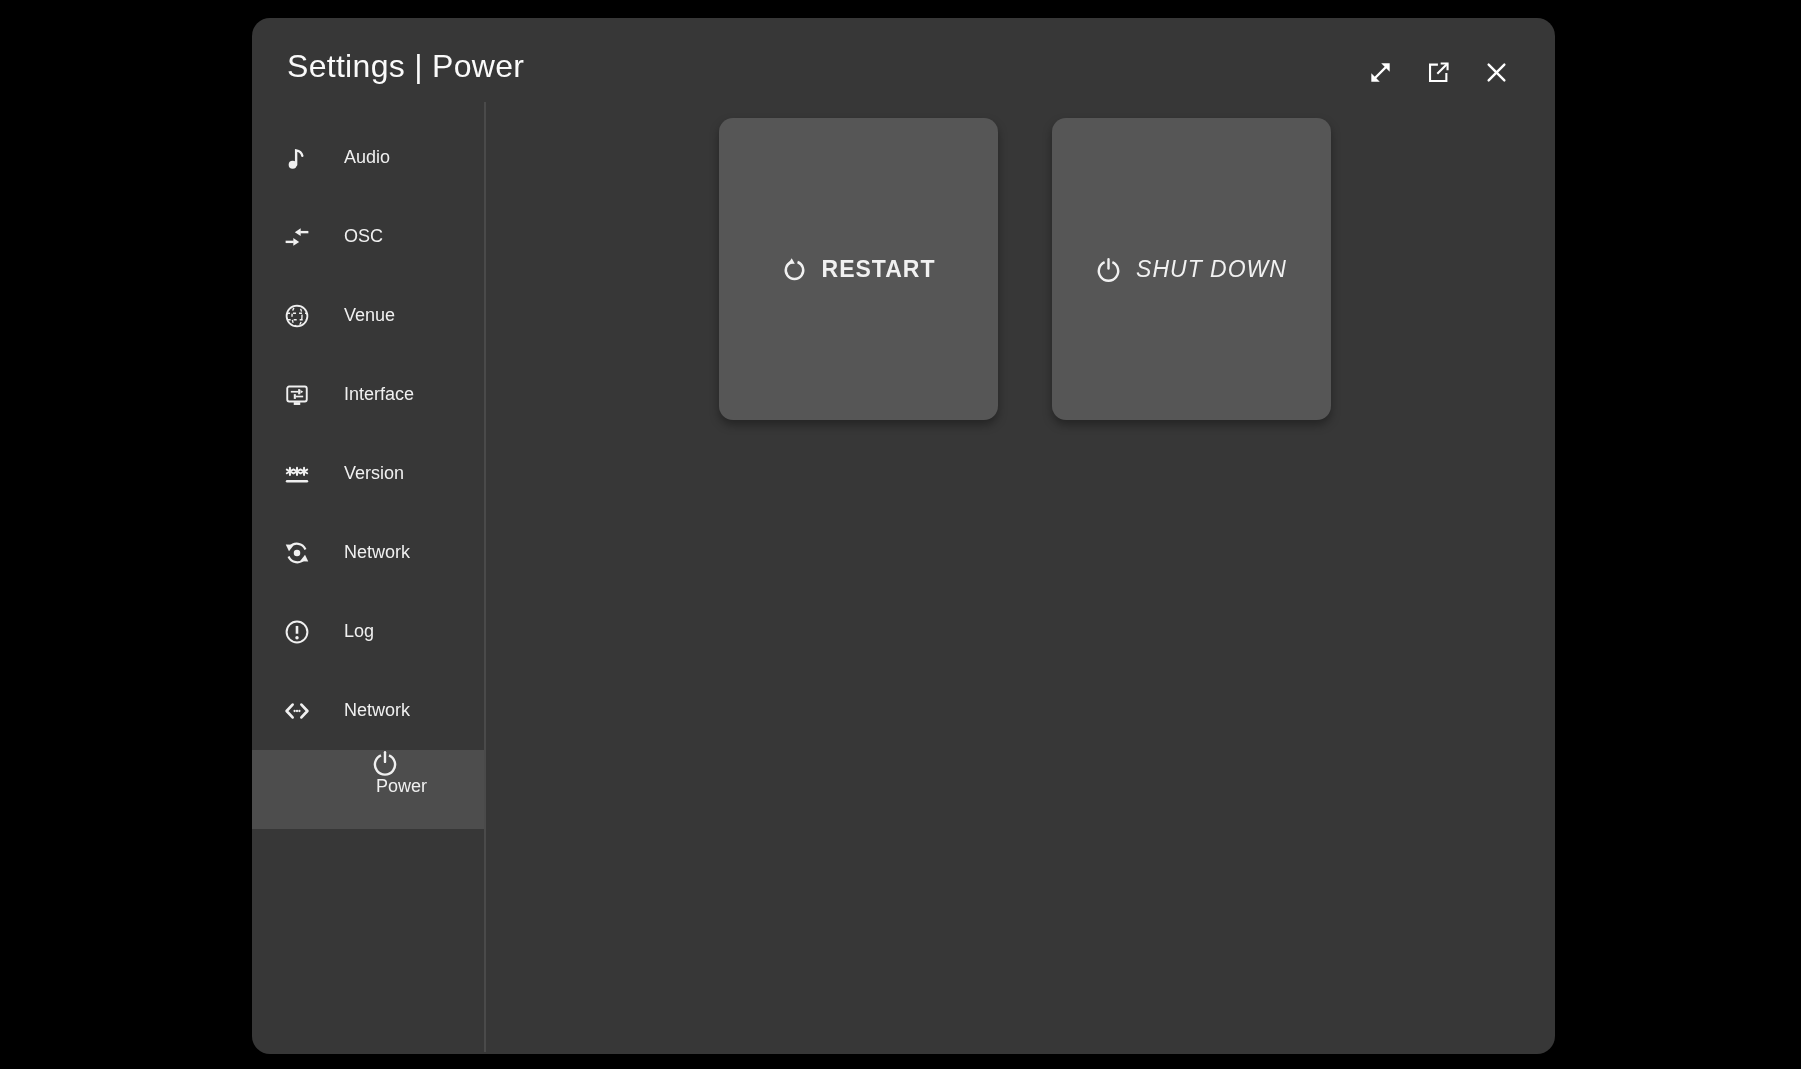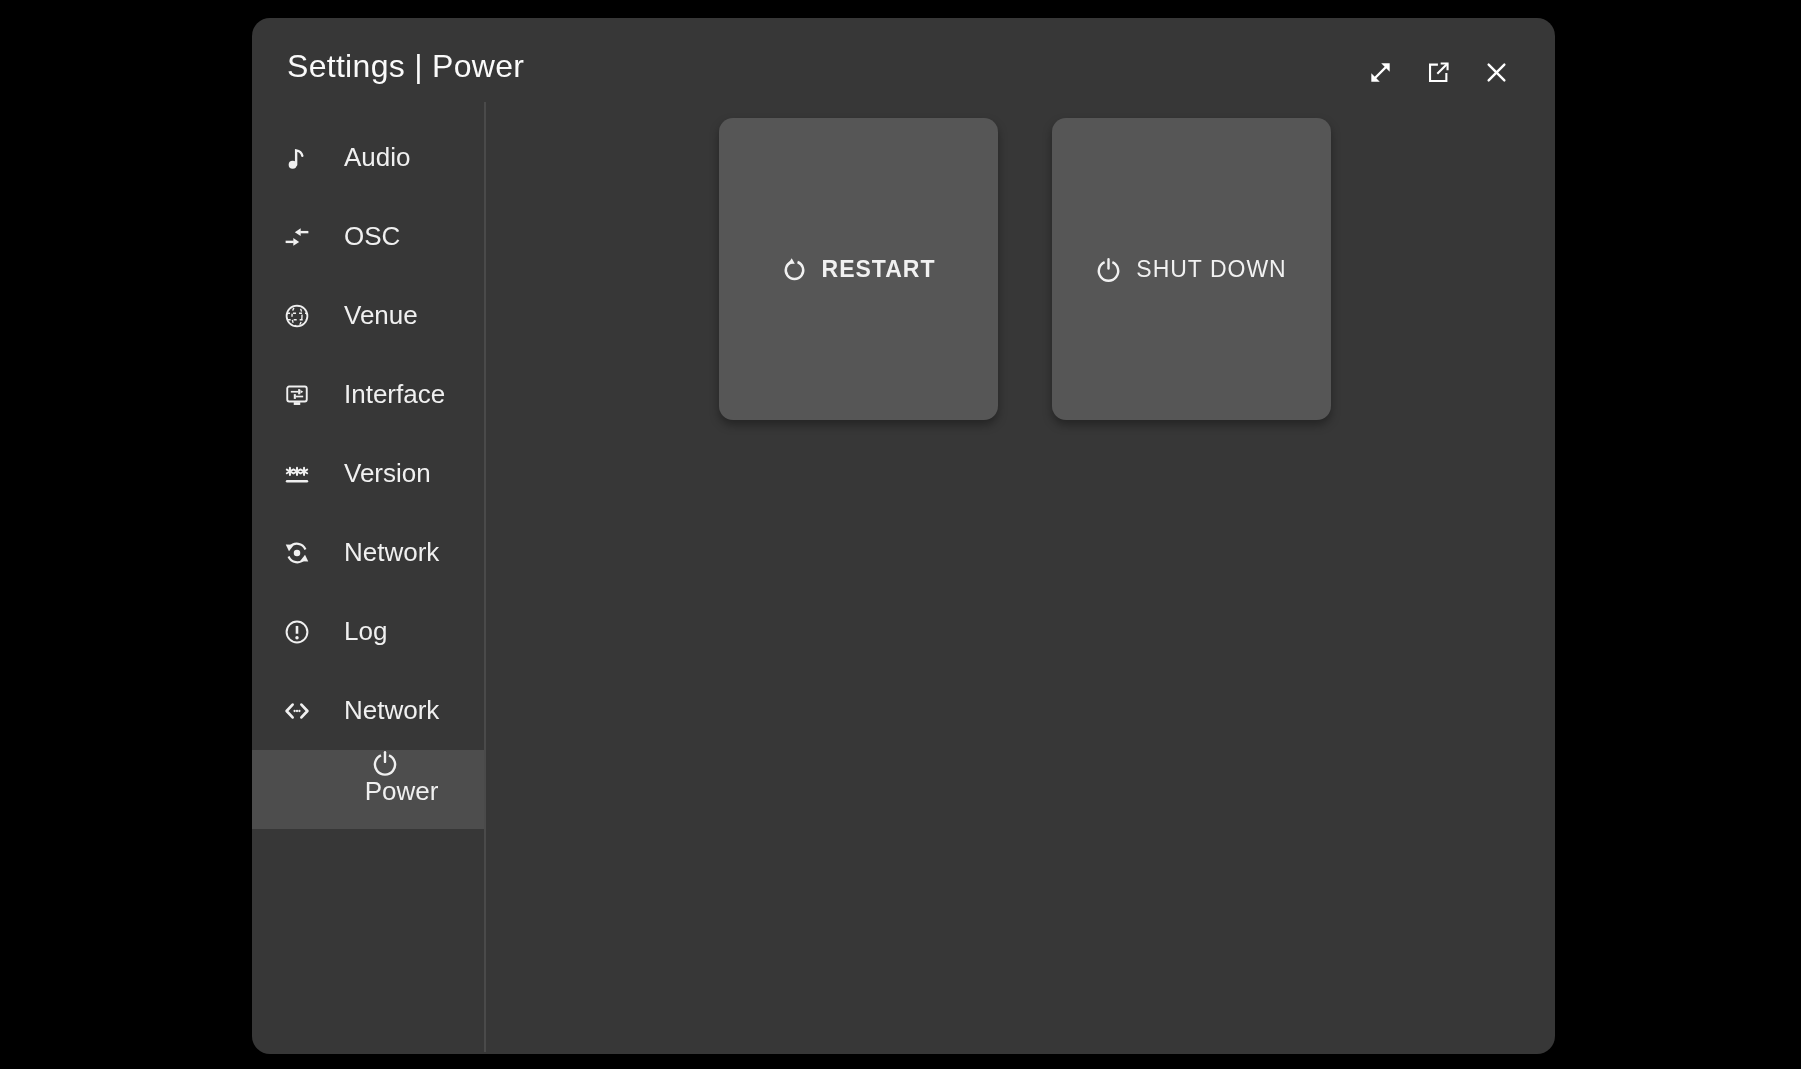--- a/index.html
+++ b/index.html
@@ -32,36 +32,36 @@
     position:absolute;left:0;top:100px;width:233px;
   }
   .nav-item{
     height:79px;display:flex;align-items:center;
     padding-left:32px;box-sizing:border-box;cursor:pointer;
     color:#f0f0f0;
   }
   .nav-item.selected{background:#4d4d4d;flex-direction:column;}
   .nav-icon{width:26px;height:26px;flex:0 0 26px;color:#f0f0f0;}
   .nav-icon svg{width:26px;height:26px;display:block;}
-  .nav-label{margin-left:34px;font-size:26px;white-space:nowrap;}
+  .nav-label{margin-left:34px;font-size:18px;white-space:nowrap;}
 
   .divider{
     position:absolute;left:232px;top:84px;width:2px;height:950px;
     background:#4a4a4a;
   }
 
   .card{
     position:absolute;top:100px;width:279px;height:302px;
     background:#565656;border:none;border-radius:14px;
     box-shadow:0 5px 10px rgba(0,0,0,.35);
     display:flex;align-items:center;justify-content:center;gap:15px;
     color:#f1f1f1;cursor:pointer;
   }
   .card-restart{left:467px;font-weight:bold;}
-  .card-shutdown{left:800px;}
+  .card-shutdown{left:800px;font-style:italic;}
   .card .card-icon{width:25px;height:25px;color:#f1f1f1;}
   .card .card-icon svg{width:25px;height:25px;display:block;}
   .card .card-label{font-size:23px;letter-spacing:1px;white-space:nowrap;}
 
   svg *{vector-effect:non-scaling-stroke;}
 </style>
 </head>
 <body>
 
 <div class="dialog">

